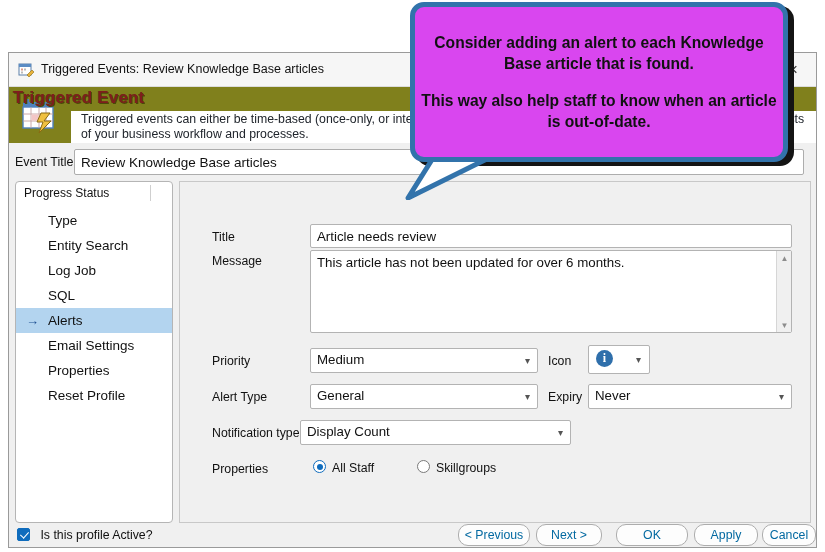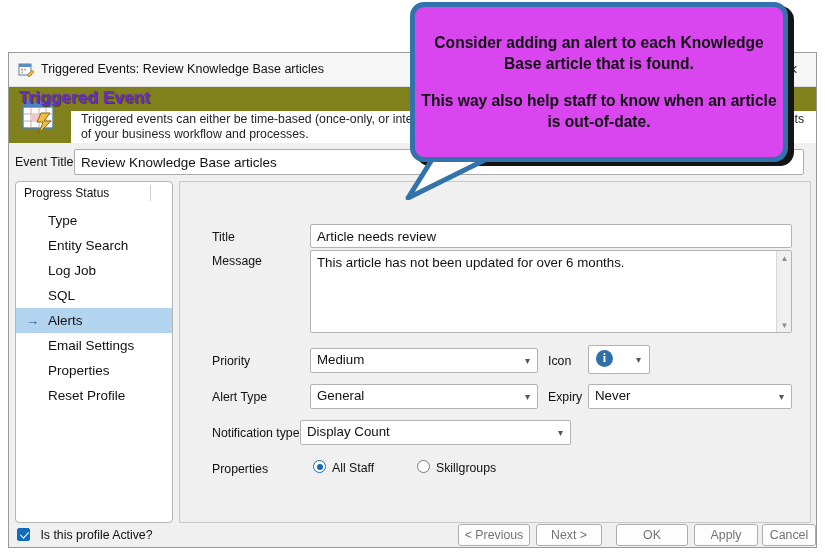--- a/index.html
+++ b/index.html
@@ -45,22 +45,22 @@
   .banner-iconbox {
     position:absolute; left:0; top:0; width:62px; height:56px;
     background:#80801c;
     display:flex; align-items:center; justify-content:center;
   }
   .banner-title-strip {
     position:absolute; left:62px; top:0; right:0; height:24px;
     background:#80801c;
   }
   .banner-title {
-    position:absolute; left:10px; top:1px;
-    font-size:17px; font-weight:bold; color:#6d28d9;
+    position:absolute; left:4px; top:1px;
+    font-size:17px; font-weight:bold; color:#7f1d1d;
     letter-spacing:0.2px;
     text-shadow: 1px 1px 0 #4a4a08, -0.5px -0.5px 0 #5c5c0c;
     font-family: "Liberation Sans", sans-serif;
   }
   .banner-desc {
     position:absolute; left:72px; top:25px; right:6px;
     font-size:12.3px; color:#20252c; line-height:15px;
     font-family: "Liberation Sans", sans-serif;
   }
 
@@ -179,22 +179,22 @@
     content:""; position:absolute; left:2.5px; top:2.5px;
     width:6px; height:6px; border-radius:50%; background:#0f6cbd;
   }
   .radio-label { position:absolute; font-size:12.3px; color:#111; }
 
   
   .footer { position:absolute; left:0; bottom:0; width:100%; height:26px; }
   .foot-chk { position:absolute; left:8px; top:4px; }
   .btn {
     position:absolute; height:22px;
-    background:#fdfdfd; border:1px solid #adadad; border-radius:3px;
-    font-size:12.3px; color:#737373;
+    background:#fdfdfd; border:1px solid #adadad; border-radius:10px;
+    font-size:12.3px; color:#0369a1;
     display:flex; align-items:center; justify-content:center;
     font-family:"Liberation Sans", sans-serif;
   }
 
   
   .callout-shadow {
     position:absolute; left:416px; top:6px; width:378px; height:160px;
     background:#141414; border-radius:14px;
   }
   .callout {

